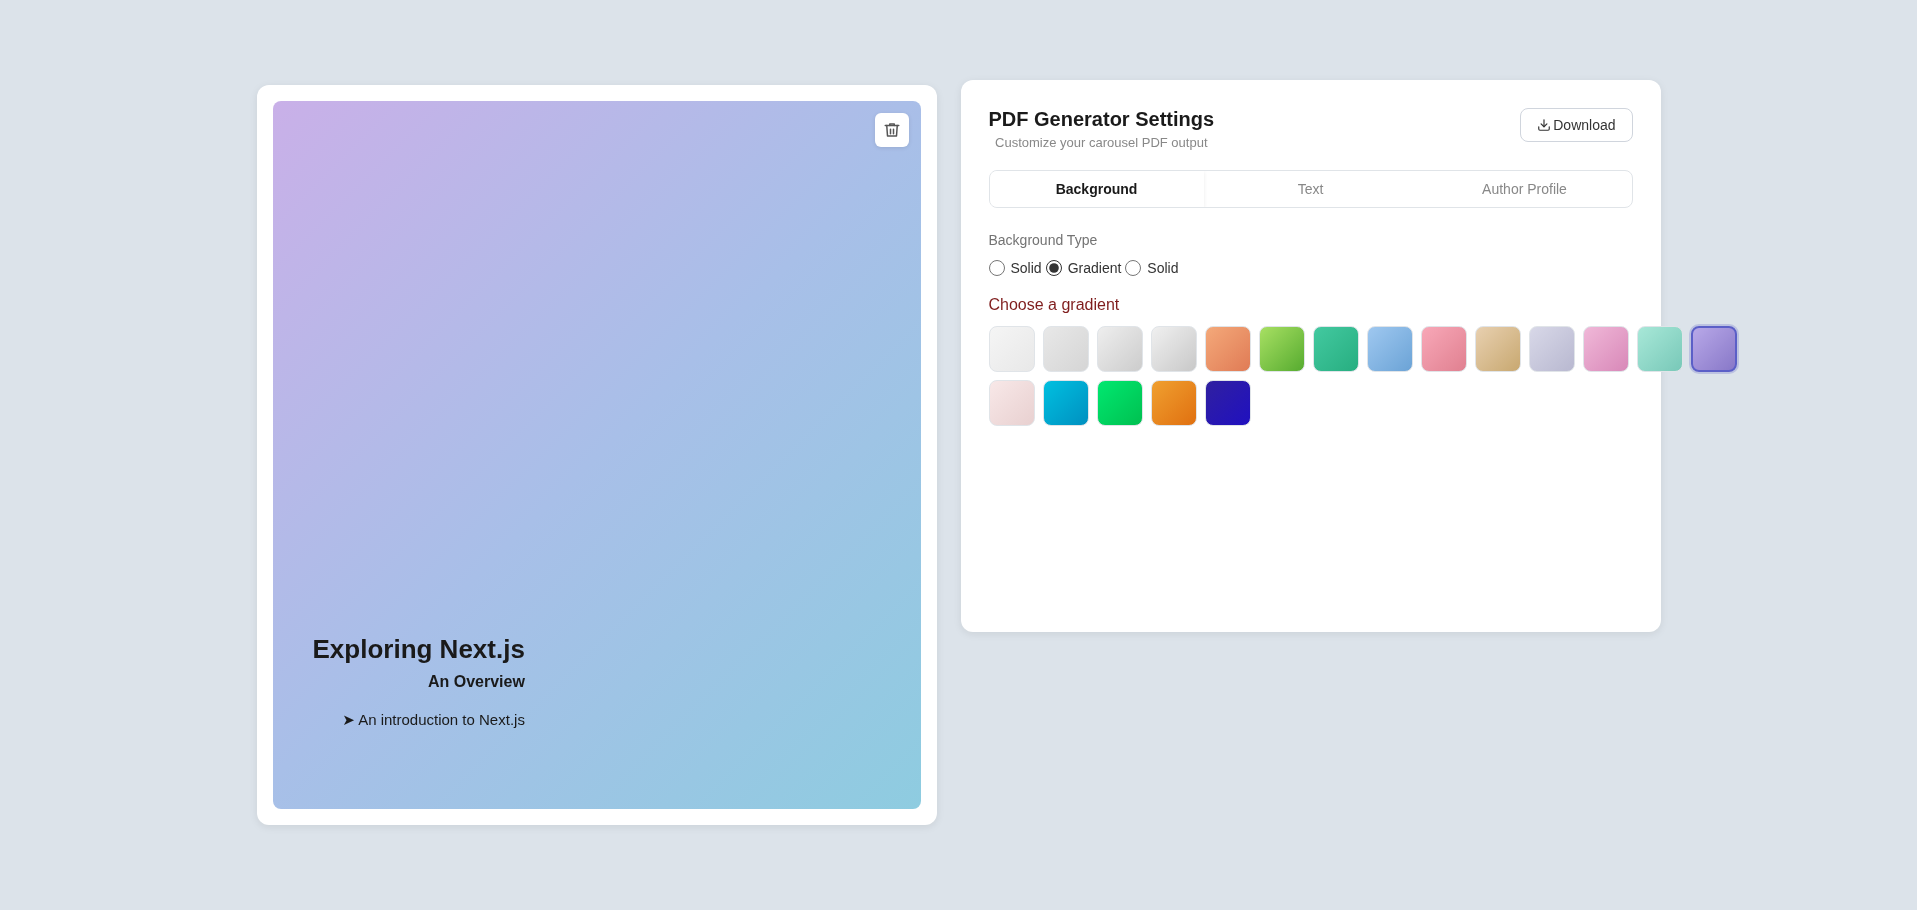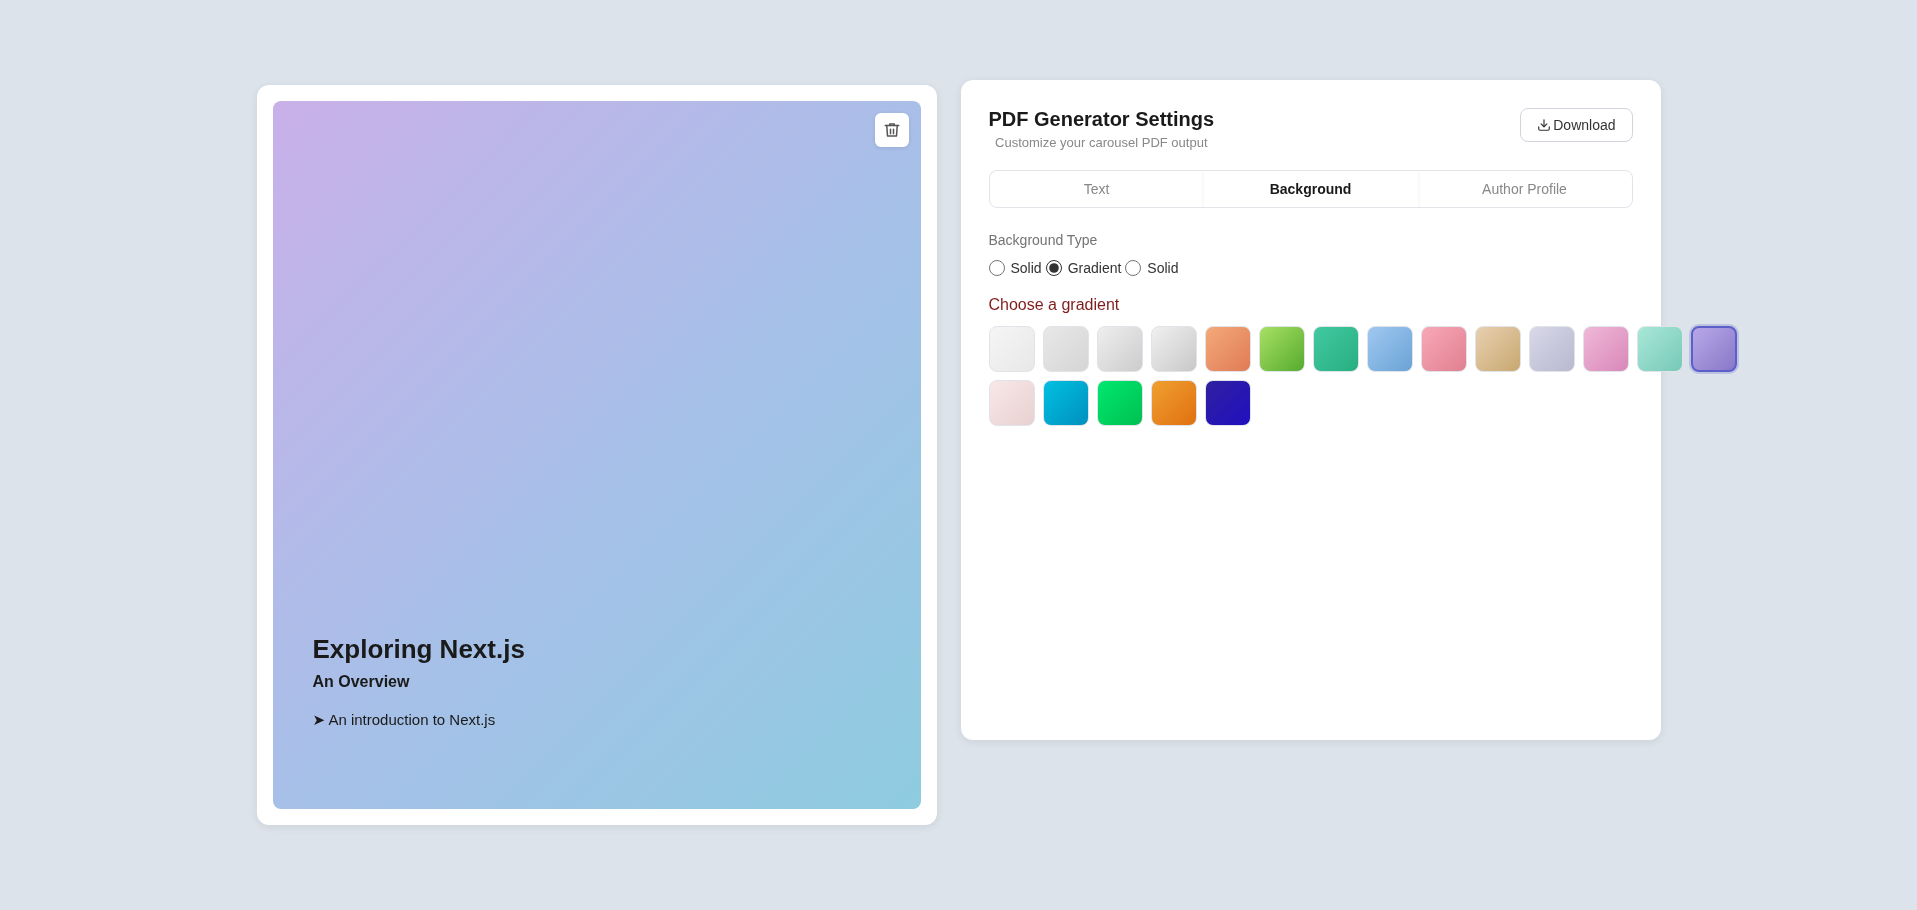--- a/index.html
+++ b/index.html
@@ -34,20 +34,21 @@
       box-shadow: 0 2px 8px rgba(0,0,0,0.08);
     }
     .slide-preview {
       width: 100%;
       height: 100%;
       border-radius: 8px;
       background: linear-gradient(135deg, #c9b0e8 0%, #a8bfe8 50%, #8ecce0 100%);
       position: relative;
       display: flex;
       align-items: flex-end;
+      text-align: right;
     }
     .delete-btn {
       position: absolute;
       top: 12px;
       right: 12px;
       background: white;
       border: none;
       border-radius: 6px;
       width: 34px;
       height: 34px;
@@ -81,21 +82,21 @@
     .slide-bullet {
       font-size: 15px;
       color: #1a1a1a;
     }
     
     .settings-panel {
       background: white;
       border-radius: 12px;
       padding: 28px;
       width: 700px;
-      height: 660px;
+      height: 552px;
       flex-shrink: 0;
       box-shadow: 0 2px 8px rgba(0,0,0,0.08);
       align-self: flex-start;
       margin-top: 40px;
     }
     .settings-header {
       display: flex;
       justify-content: space-between;
       align-items: flex-start;
       margin-bottom: 20px;
@@ -238,22 +239,22 @@
         <svg width="14" height="14" viewBox="0 0 24 24" fill="none" stroke="currentColor" stroke-width="2" stroke-linecap="round" stroke-linejoin="round">
           <path d="M21 15v4a2 2 0 0 1-2 2H5a2 2 0 0 1-2-2v-4"></path>
           <polyline points="7 10 12 15 17 10"></polyline>
           <line x1="12" y1="15" x2="12" y2="3"></line>
         </svg>
         <span>Download</span>
       </button>
     </div>
 
     <div class="tabs">
+      <button class="tab active">Background</button>
       <button class="tab">Text</button>
-      <button class="tab active">Background</button>
       <button class="tab">Author Profile</button>
     </div>
 
     <div class="section-label">Background Type</div>
     <div class="radio-group">
       <label class="radio-option">
         <input type="radio" name="bg-type" value="Solid" style="">
         <span>Solid</span>
       </label>
       <label class="radio-option">

